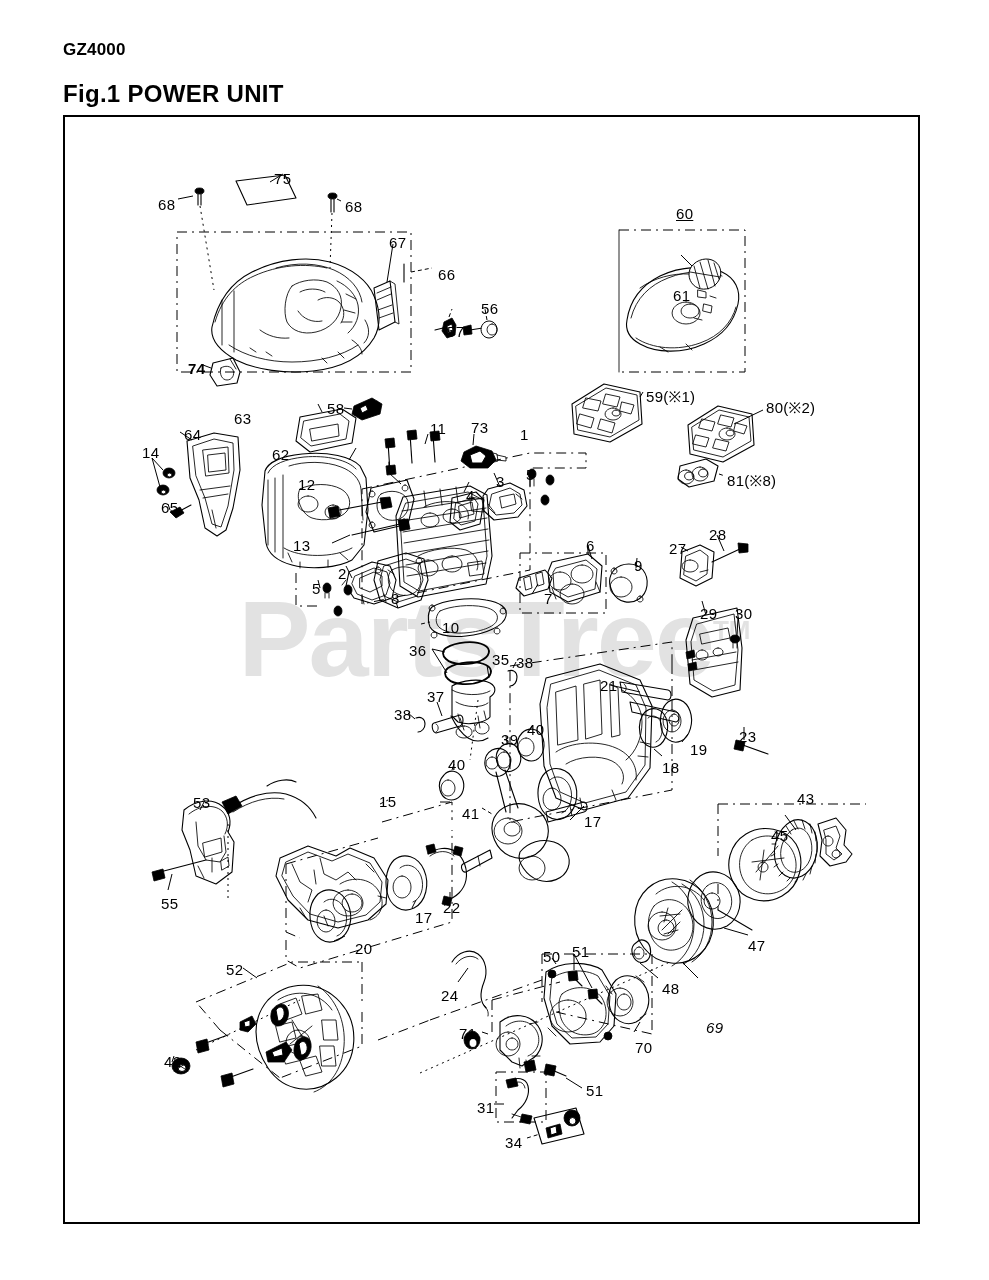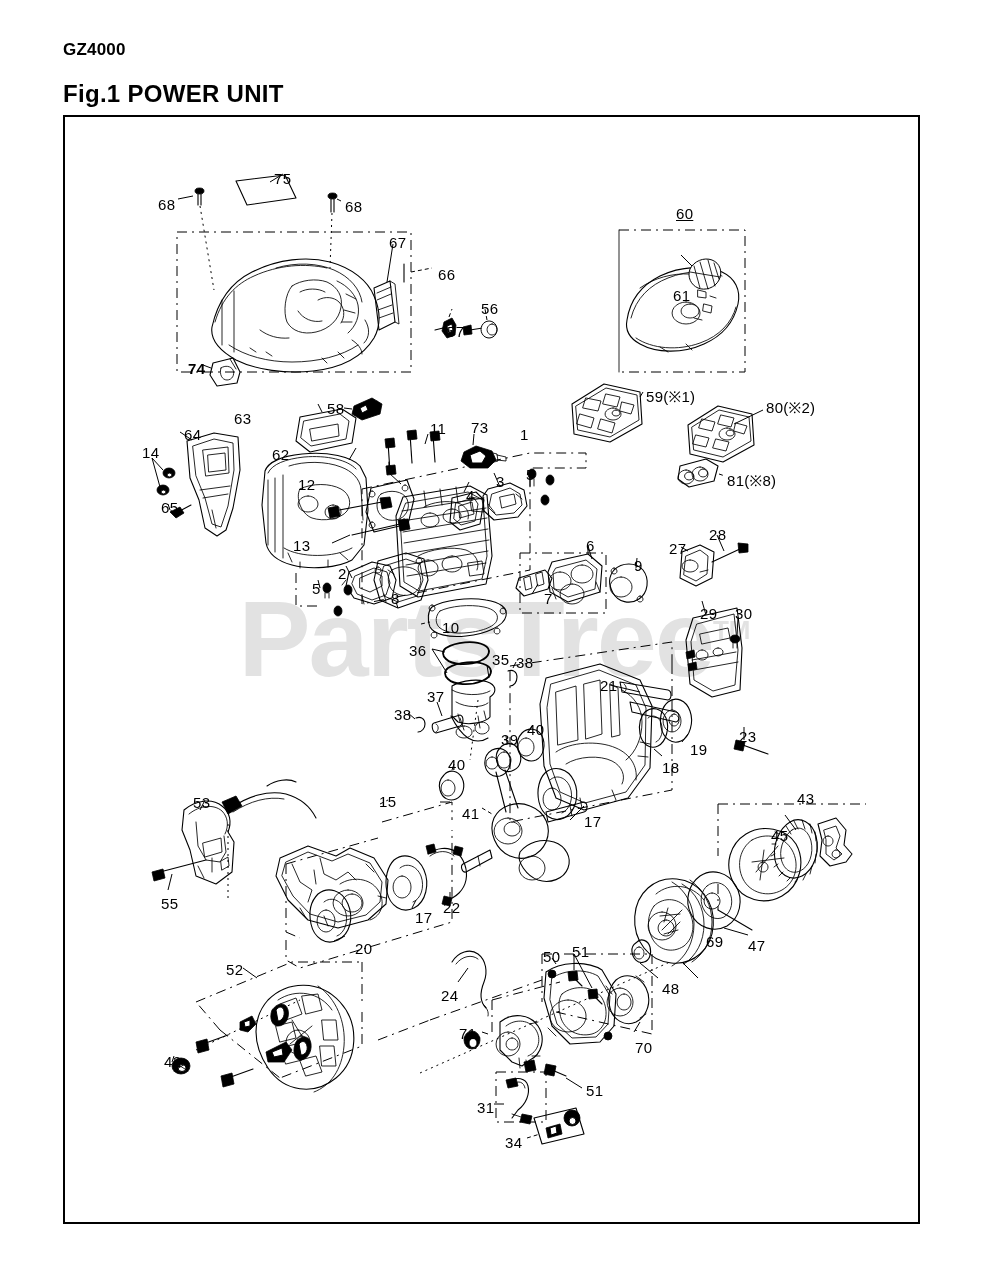--- a/index.html
+++ b/index.html
@@ -822,21 +822,21 @@
       <div class="callout" style="left: 448px; top: 757px;">40</div>
       <div class="callout" style="left: 462px; top: 806px;">41</div>
       <div class="callout" style="left: 600px; top: 678px;">21</div>
       <div class="callout" style="left: 662px; top: 760px;">18</div>
       <div class="callout" style="left: 690px; top: 742px;">19</div>
       <div class="callout" style="left: 739px; top: 729px;">23</div>
       <div class="callout" style="left: 584px; top: 814px;">17</div>
       <div class="callout" style="left: 797px; top: 791px;">43</div>
       <div class="callout" style="left: 771px; top: 828px;">45</div>
       <div class="callout" style="left: 748px; top: 938px;">47</div>
-      <div class="callout" style="left: 706px; top: 934px;">69</div>
+      <div class="callout" style="left: 706px; top: 1020px; font-style: italic;">69</div>
       <div class="callout" style="left: 662px; top: 981px;">48</div>
       <div class="callout" style="left: 193px; top: 795px;">53</div>
       <div class="callout" style="left: 161px; top: 896px;">55</div>
       <div class="callout" style="left: 379px; top: 794px;">15</div>
       <div class="callout" style="left: 415px; top: 910px;">17</div>
       <div class="callout" style="left: 443px; top: 900px;">22</div>
       <div class="callout" style="left: 345px; top: 941px; margin-left: 10px;">20</div>
       <div class="callout" style="left: 226px; top: 962px;">52</div>
       <div class="callout" style="left: 164px; top: 1054px;">42</div>
       <div class="callout" style="left: 441px; top: 988px;">24</div>

